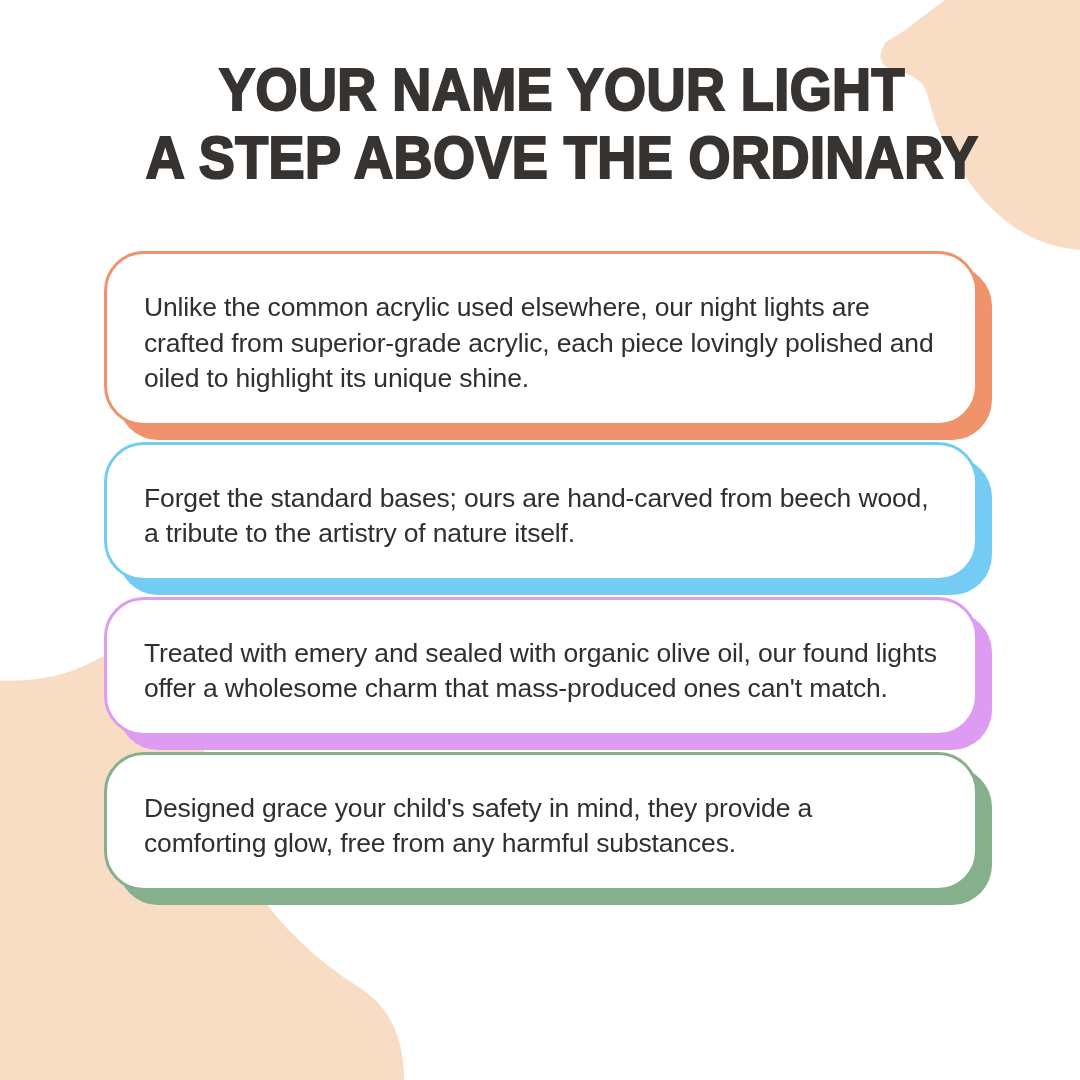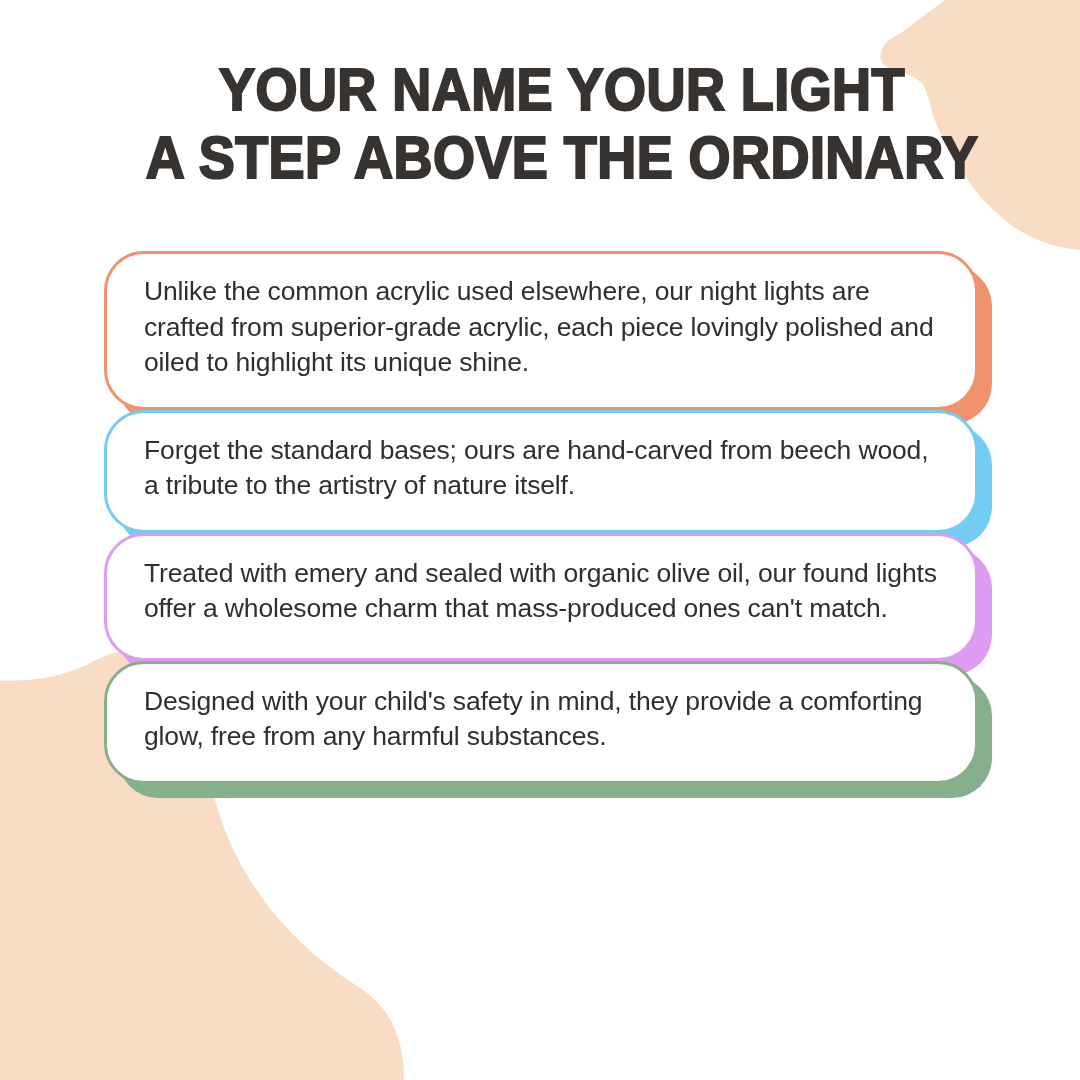--- a/index.html
+++ b/index.html
@@ -66,42 +66,42 @@
     width: 1080px;
     z-index: 2;
   }
 
   .card {
     position: relative;
     margin: 0 0 0 104px;
     width: 874px;
     box-sizing: border-box;
   }
-  .card + .card { }
+  .card + .card { margin-top: 16px; }
 
   
   .card-shadow {
     position: absolute;
     left: 14px;
     top: 15px;
     right: -14px;
     bottom: -14px;
     border-radius: 40px;
     z-index: 0;
   }
 
   .card-body {
     position: relative;
     z-index: 1;
     background: #ffffff;
     border-style: solid;
     border-width: 3px;
     border-radius: 40px;
     box-sizing: border-box;
-    padding: 20px 34px 26px 37px;
+    padding: 36px 34px 26px 37px;
   }
 
   .card-text {
     margin: 0;
     color: #2f2f2f;
     font-family: "Liberation Sans", sans-serif;
     font-size: 26.5px;
     line-height: 35.5px;
     font-weight: 400;
     letter-spacing: -0.15px;
@@ -147,18 +147,18 @@
     <div class="card h3">
       <div class="card-shadow" style="background: rgb(221, 155, 242);"></div>
       <div class="card-body" style="border-color: rgb(221, 155, 242);">
         <p class="card-text">Treated with emery and sealed with organic olive oil, our found lights offer a wholesome charm that mass-produced ones can't match.</p>
       </div>
     </div>
 
     <div class="card h2">
       <div class="card-shadow" style="background: rgb(134, 176, 140);"></div>
       <div class="card-body" style="border-color: rgb(134, 176, 140);">
-        <p class="card-text">Designed with your child's safety in mind, they provide a comforting glow, free from any harmful substances.</p>
+        <p class="card-text">Designed grace your child's safety in mind, they provide a comforting glow, free from any harmful substances.</p>
       </div>
     </div>
 
   </div>
 </div>
 
 </body></html>

